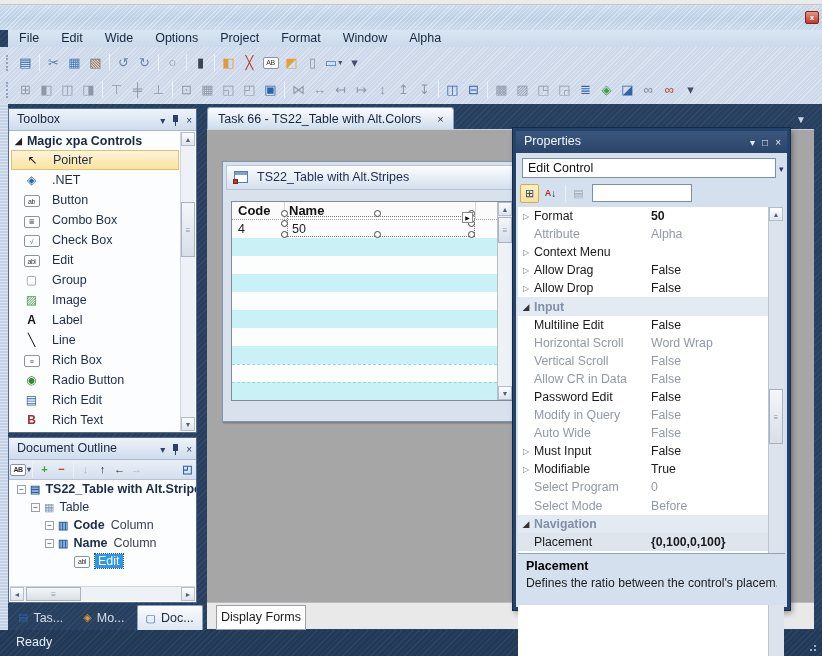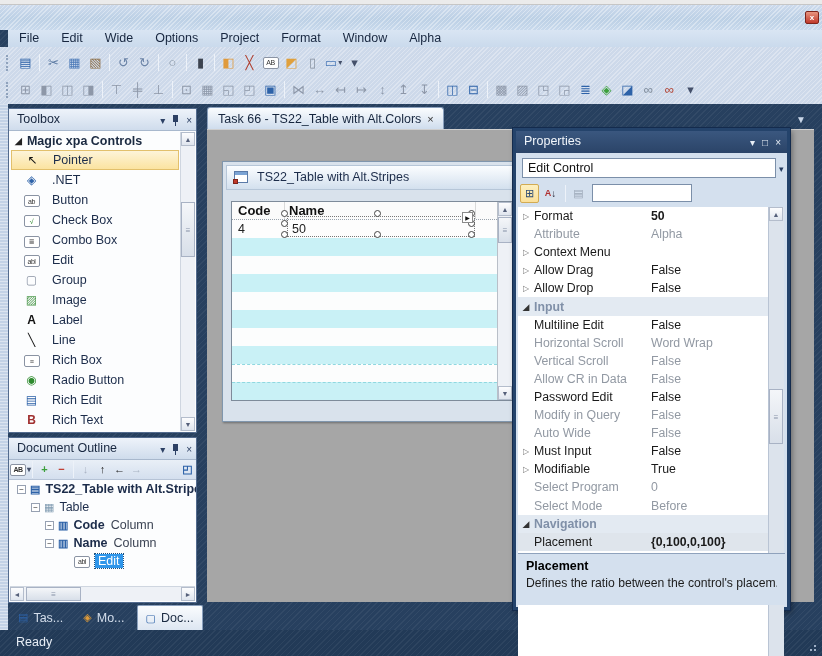--- a/index.html
+++ b/index.html
@@ -66,21 +66,21 @@
      background:linear-gradient(#fdfdfe,#dfe5ee);border:1px solid #b4bdcc;}
   .hthumb{position:absolute;top:0;height:14px;background:linear-gradient(#f4f6f9,#d8dfe9);border:1px solid #a8b2c4;
      color:#8893a8;font-size:8px;text-align:center;line-height:13px;}
   
   #dock-tabs{position:absolute;left:10px;top:605px;width:188px;height:25px;display:flex;gap:4px;}
   .dtab{height:25px;display:flex;align-items:center;gap:5px;padding:0 8px;font-size:12.5px;color:#d4deec;}
   .dtab .ic{font-size:11px;}
   .dtab.active{background:linear-gradient(#fafcfe,#dde6f2);border:1px solid #8aa0bd;border-bottom:none;color:#1a2940;border-radius:2px 2px 0 0;}
   
   #doc-tabstrip{position:absolute;left:200px;top:107px;width:614px;height:22px;}
-  #main-tab{position:absolute;left:7px;top:0;height:22px;display:flex;align-items:center;gap:6px;padding:0 9px 0 10px;
+  #main-tab{position:absolute;left:7px;top:0;height:22px;display:flex;align-items:center;gap:16px;padding:0 9px 0 10px;
      background:linear-gradient(#fafcfe,#cfdded);border:1px solid #8aa0bd;border-bottom:none;border-radius:3px 3px 0 0;
      font-size:12.5px;color:#16263e;}
   #main-tab .closex{font-size:11px;color:#333;}
   #tabstrip-chevron{position:absolute;right:8px;top:7px;color:#c9d6e8;font-size:10px;}
   #canvas{position:absolute;left:207px;top:129px;width:607px;height:473px;background:#a6a6a6;border-top:1px solid #cfcfcf;}
   
   #form-window{position:absolute;left:15px;top:31px;width:560px;height:261px;background:#d9e2ec;
      border:1px solid #8096ad;box-shadow:1px 1px 2px rgba(0,0,0,.35);padding:3px;}
   #form-titlebar{position:relative;height:25px;background:linear-gradient(#fbfdff,#d3e0ee);border:1px solid #b6c6d8;}
   .form-ico{position:absolute;left:7px;top:5px;width:14px;height:12px;background:#fff;border:1px solid #5a7aa8;}
@@ -346,26 +346,26 @@
         </div>
         <div class="tb-item">
           <span class="ic"><span style="color: rgb(45, 98, 168);">◈</span></span>
           <span>.NET</span>
         </div>
         <div class="tb-item">
           <span class="ic"><span class="bx">ab</span></span>
           <span>Button</span>
         </div>
         <div class="tb-item">
+          <span class="ic"><span class="bx">≣</span></span>
+          <span>Combo Box</span>
+        </div>
+        <div class="tb-item">
           <span class="ic"><span class="bx" style="color: rgb(46, 139, 46);">√</span></span>
           <span>Check Box</span>
-        </div>
-        <div class="tb-item">
-          <span class="ic"><span class="bx">≣</span></span>
-          <span>Combo Box</span>
         </div>
         <div class="tb-item">
           <span class="ic"><span class="bx">abl</span></span>
           <span>Edit</span>
         </div>
         <div class="tb-item">
           <span class="ic"><span style="color: rgb(138, 147, 163);">▢</span></span>
           <span>Group</span>
         </div>
         <div class="tb-item">
@@ -549,20 +549,23 @@
           <div class="handle" style="left: 58px; top: 58px;"></div>
           <div class="handle" style="left: 245px; top: 58px;"></div>
           <div class="handle" style="left: 58px; top: 69px;"></div>
           <div class="handle" style="left: 151px; top: 69px;"></div>
           <div class="handle" style="left: 245px; top: 69px;"></div>
         </div>
       <div class="smarttag" style="left:239px;top:50px">▶</div>
     </div>
   </div>
 
+  <div id="displayforms-strip">
+    <div id="df-tab">Display Forms</div>
+  </div>
 
   <div id="properties-window">
     <div id="prop-header">
       <span>Properties</span>
       <span class="hicons">
         <span>▾</span>
         <span>□</span>
         <span>×</span>
       </span>
     </div>

